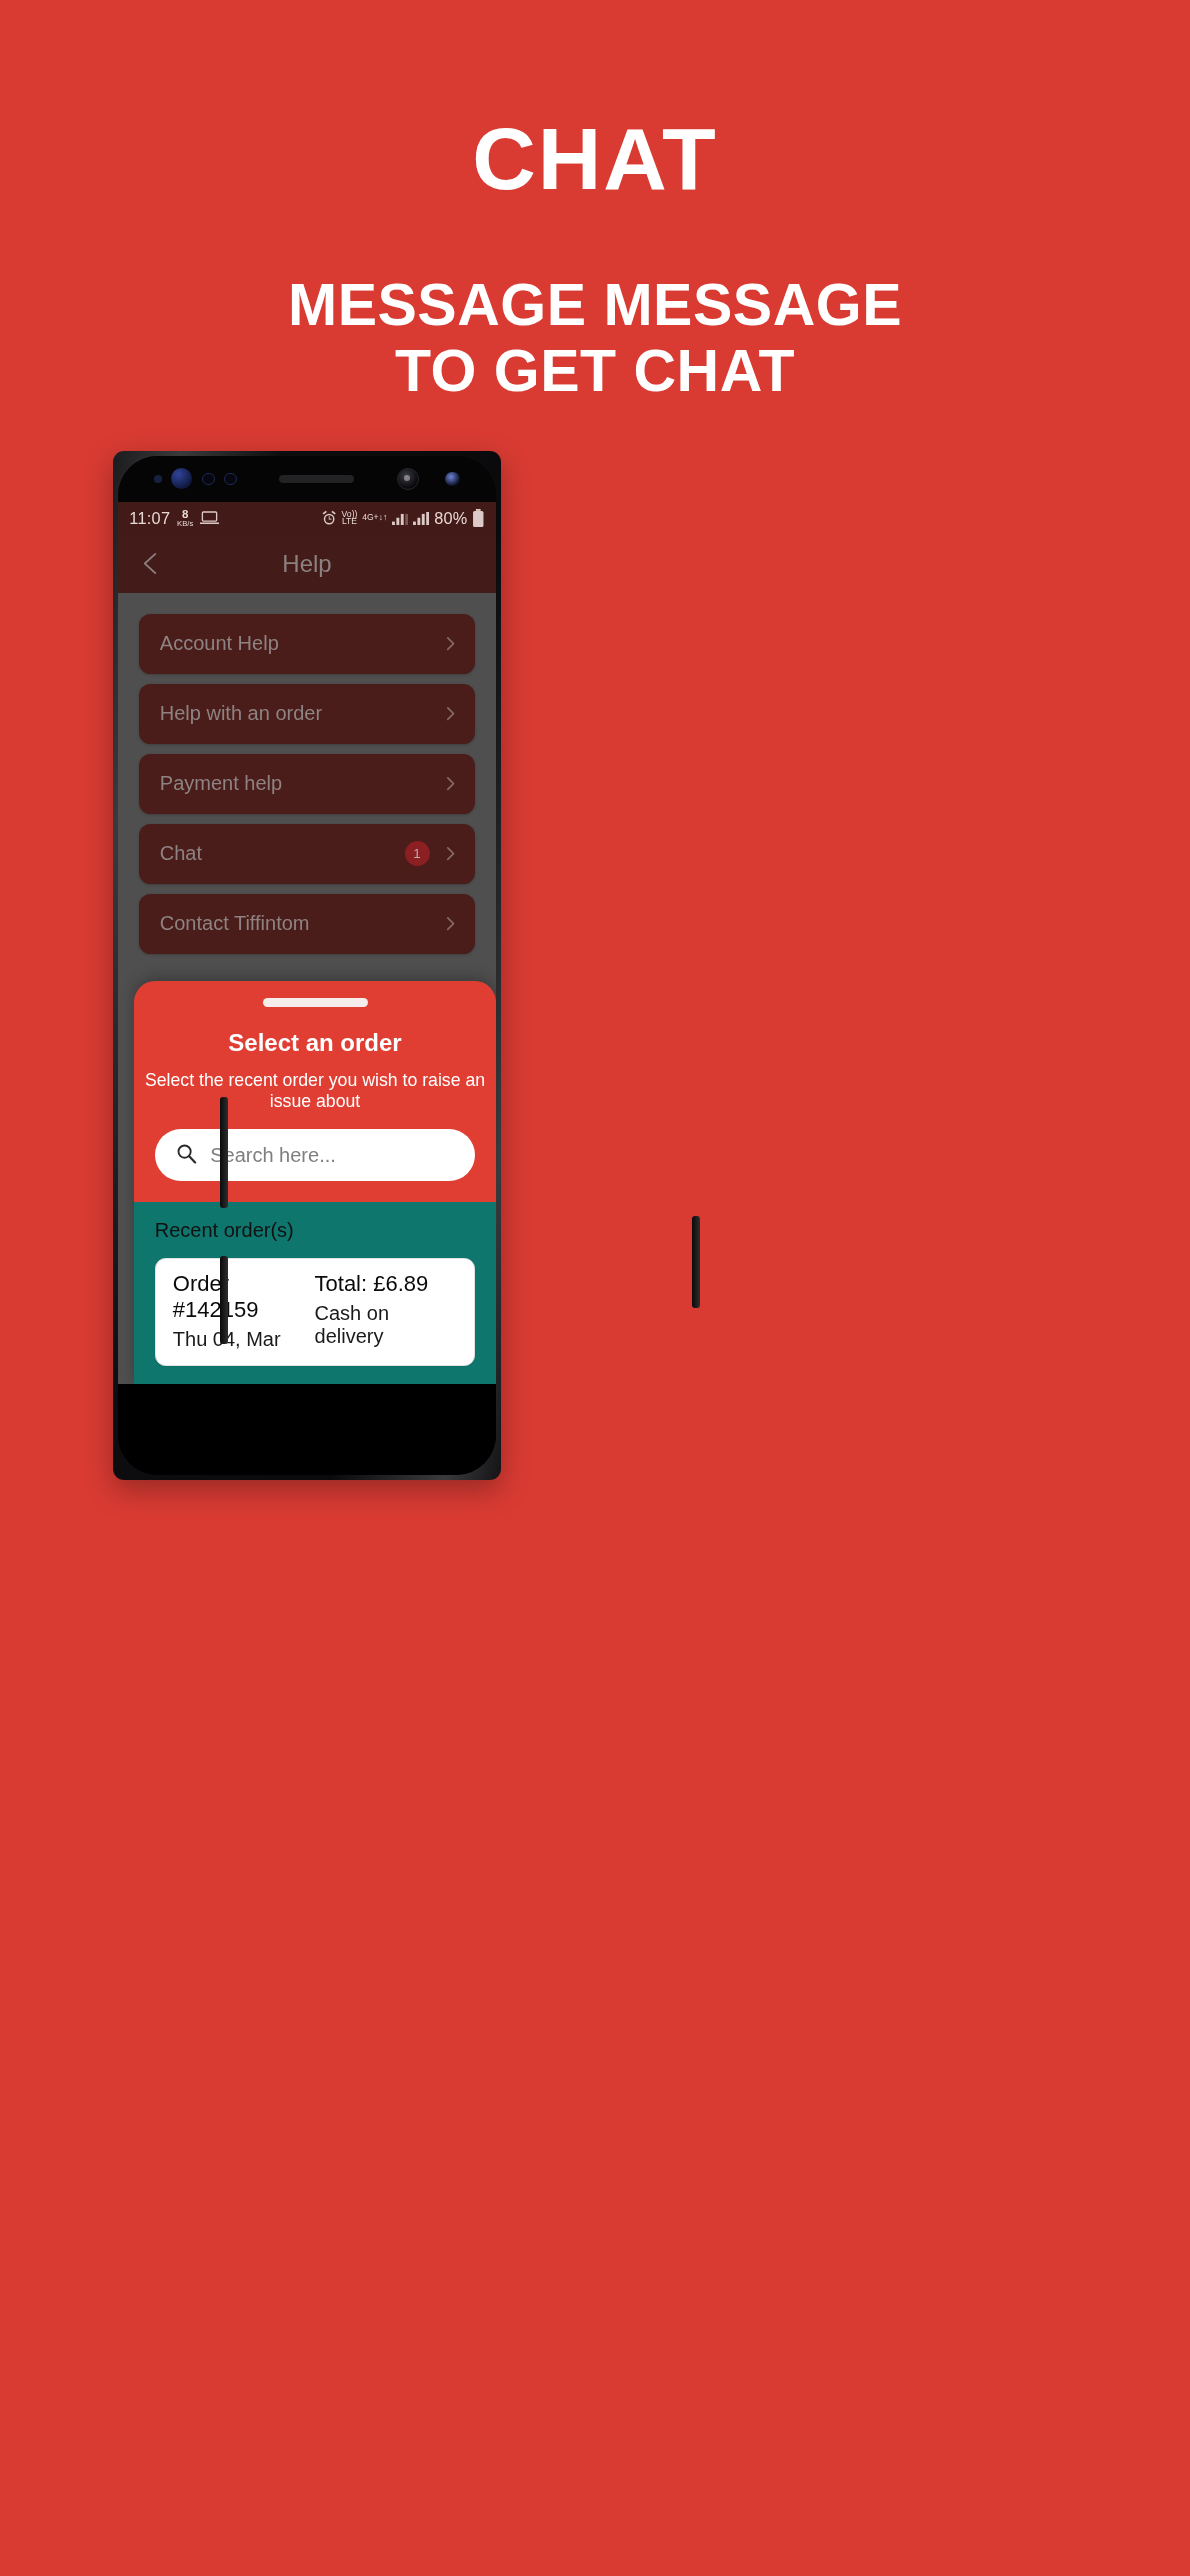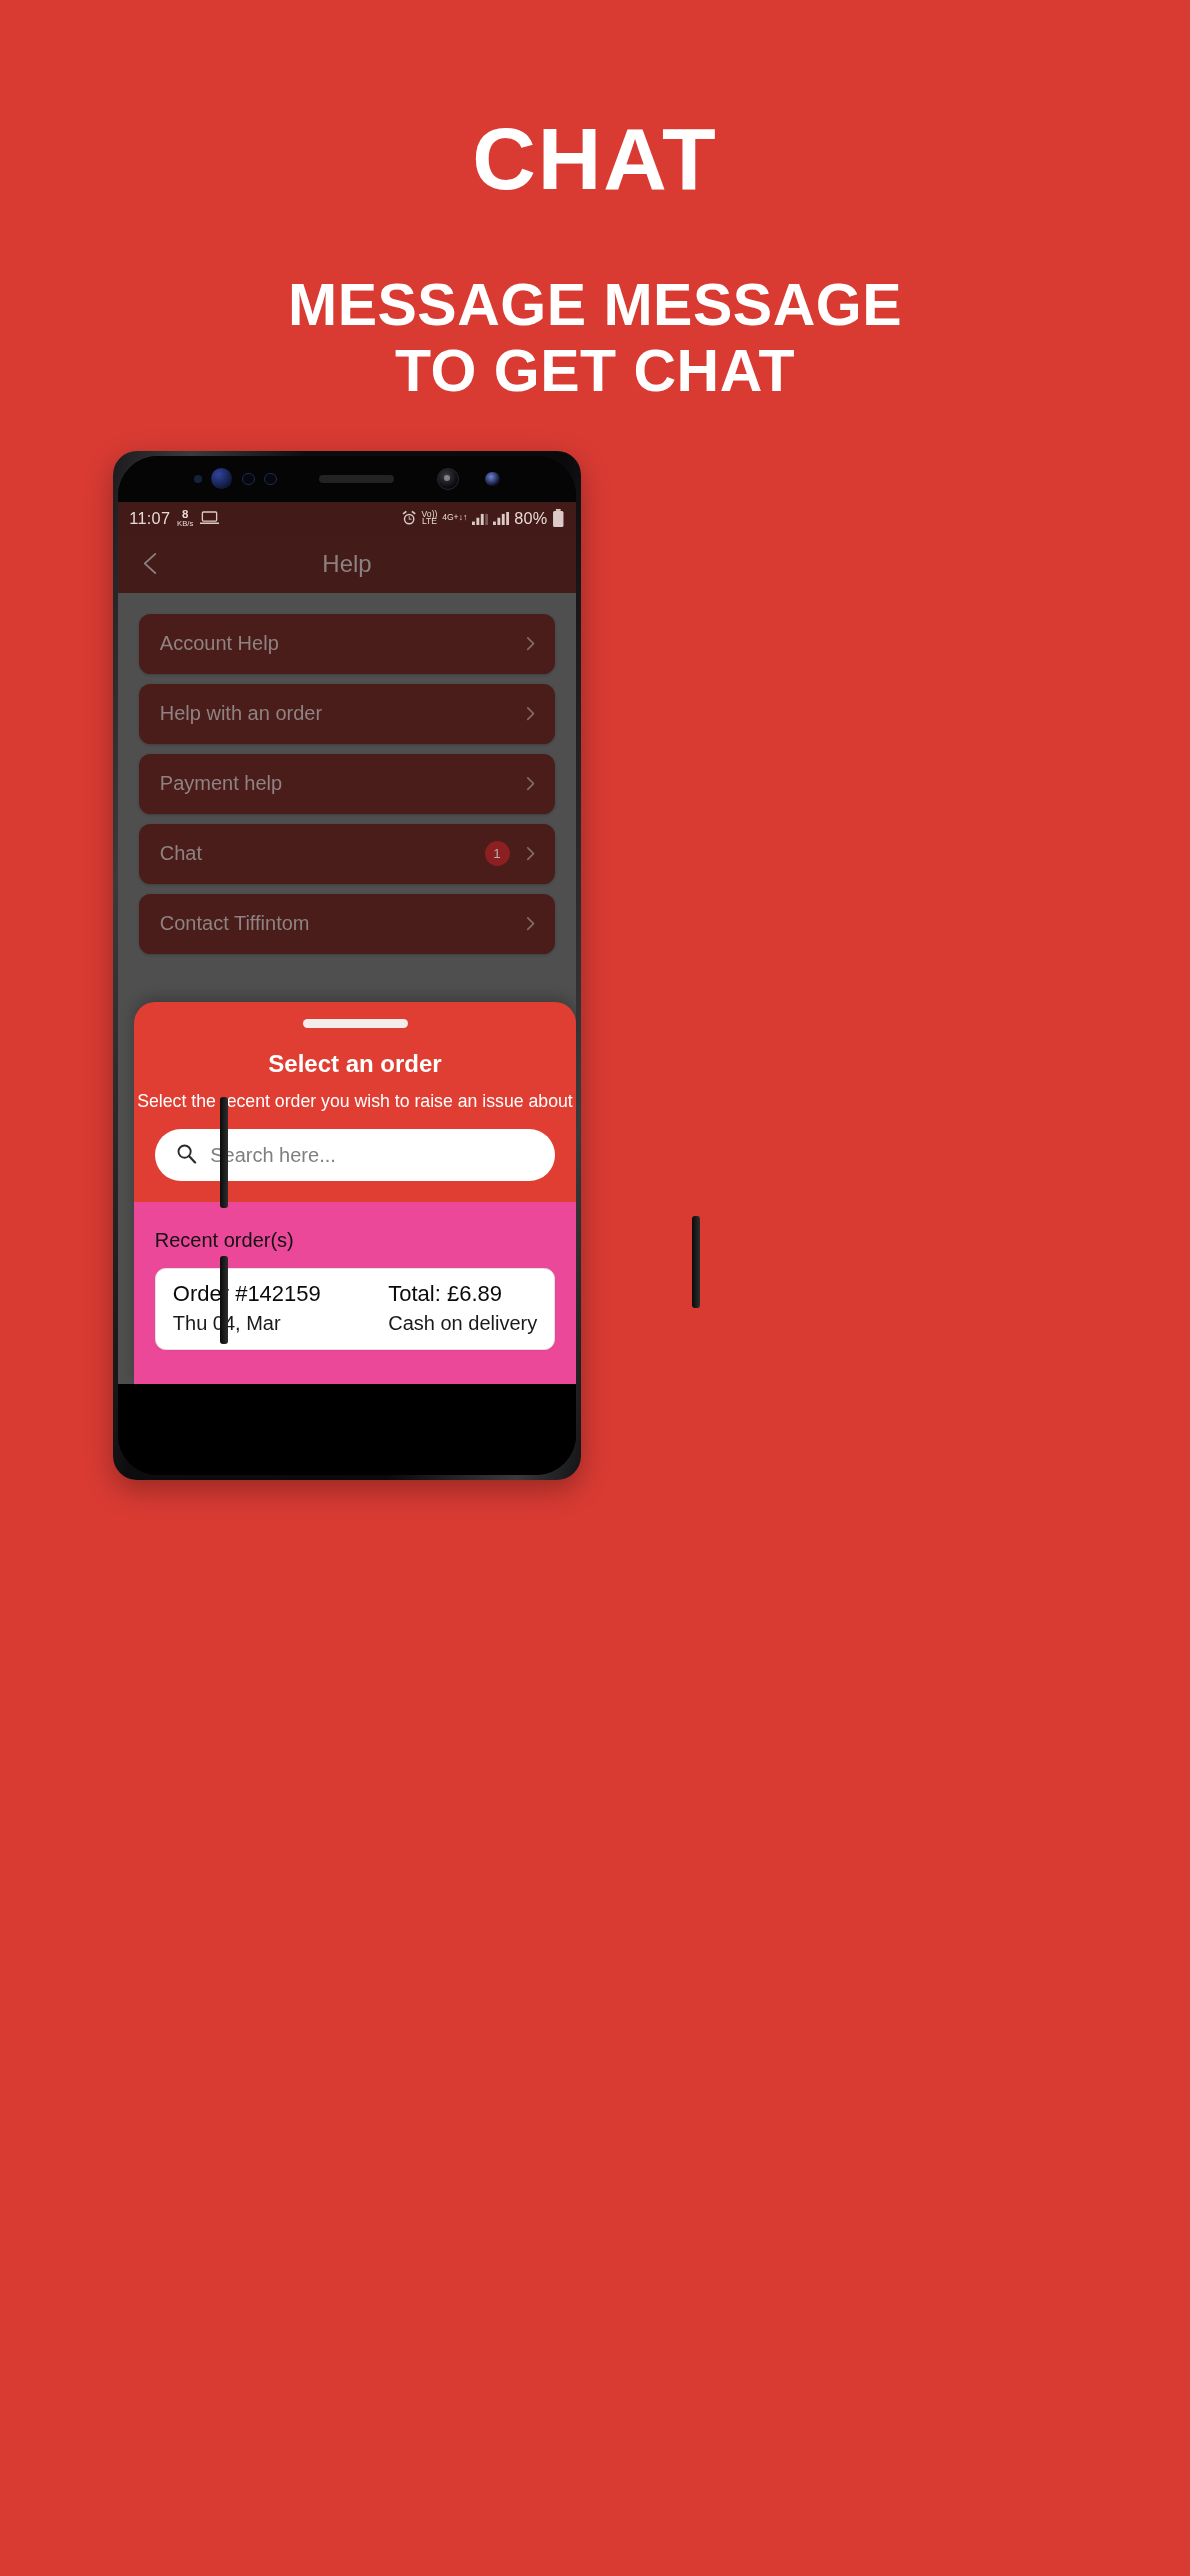--- a/index.html
+++ b/index.html
@@ -28,23 +28,23 @@
     letter-spacing:0.5px;
     line-height:1.12;
     margin-top:69px;
   }
 
   
   .phone {
     position:absolute;
     left:113px;
     top:451px;
-    width:468px;
+    width:388px;
     height:1029px;
-    border-radius:24px;
+    border-radius:11px;
     background:linear-gradient(100deg,#1c1c1e 0%,#3a3a3c 12%,#0d0d0f 30%,#0a0a0c 70%,#3a3a3c 90%,#141416 100%);
     box-shadow:0 9.6px 29px rgba(0,0,0,0.30);
     padding:4.8px;
   }
   .phone-inner {
     width:100%; height:100%;
     border-radius:40px;
     background:#000;
     overflow:hidden;
     position:relative;
@@ -152,21 +152,21 @@
   }
   .grabber { width:105px; height:8.6px; border-radius:4.8px; background:#F4EDEC; margin:17px auto 0 auto; }
   .sheet-title { text-align:center; color:#fff; font-weight:700; font-size:24px; margin-top:22px; }
   .sheet-sub  { text-align:center; color:#fff; font-size:17.7px; margin-top:13.4px; }
   .searchbar {
     margin:17px 21px 21px 21px; height:52px; background:#fff; border-radius:26px;
     display:flex; align-items:center; padding:0 21px; gap:13.4px;
   }
   .search-ph { color:#7F7F7F; font-size:20px; }
 
-  .sheet-white { background:#ec4899; padding:27px 21px 0 21px; min-height:182px; }
+  .sheet-white { background:#0f766e; padding:17px 21px 0 21px; min-height:182px; }
   .recent-head { font-size:20px; color:#111; margin-bottom:15.3px; }
   .order-card {
     border:1px solid #E2E2E2; border-radius:10.5px; background:#fff;
     padding:12.5px 17px 14.4px 17px;
     display:flex; justify-content:space-between;
     box-shadow:0 1px 1.9px rgba(0,0,0,.05);
   }
   .ord-l, .ord-r { display:flex; flex-direction:column; gap:4.8px; }
   .ord-r { }
   .ord-strong { font-size:22px; color:#0B0B0B; }

